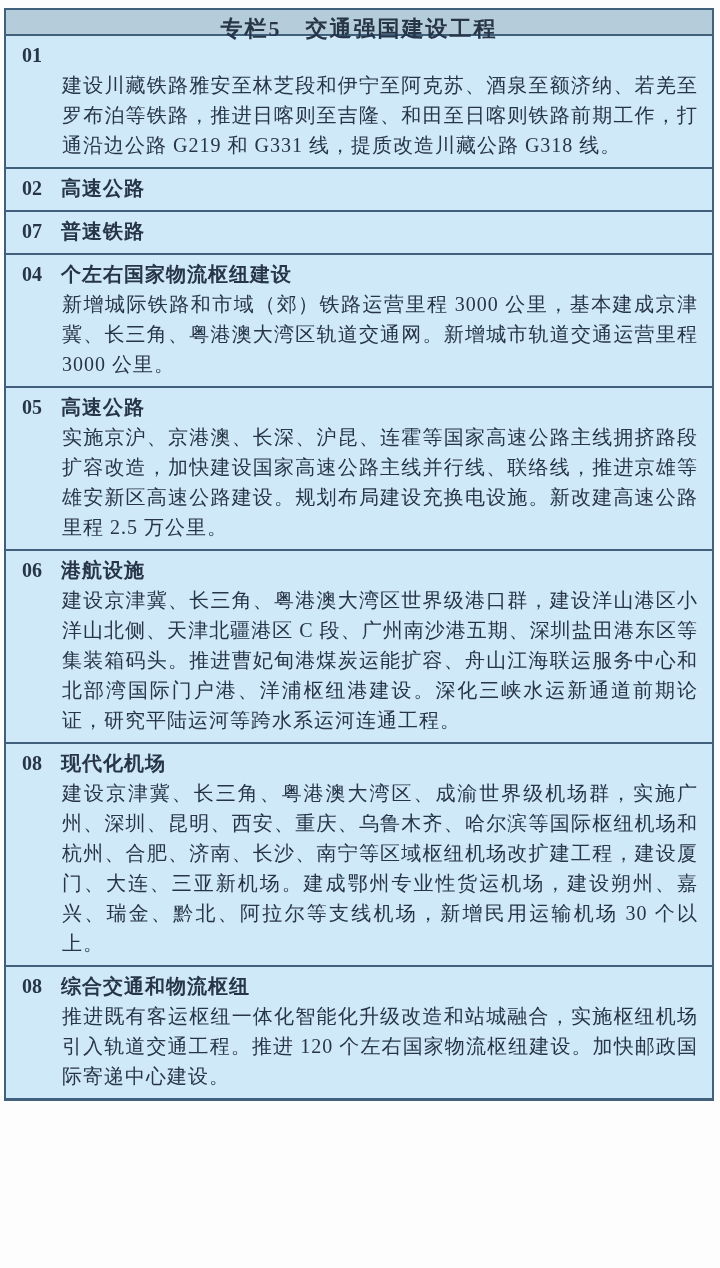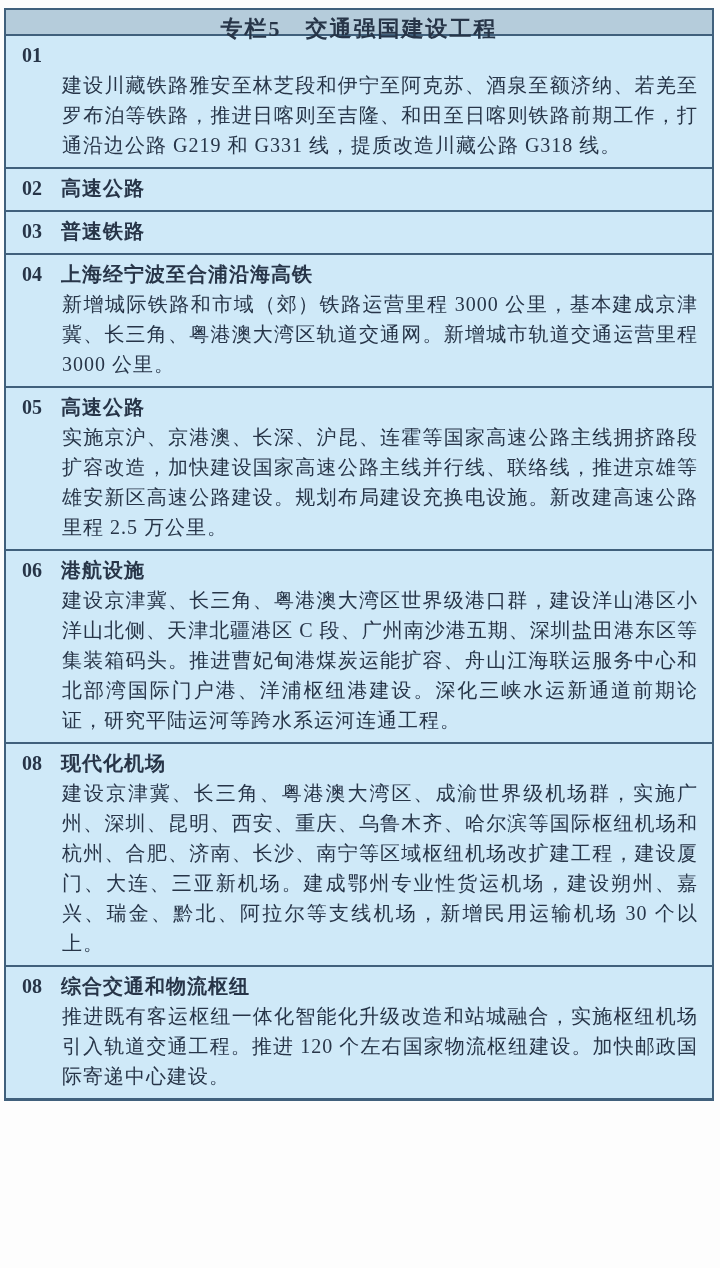--- a/index.html
+++ b/index.html
@@ -68,29 +68,29 @@
 
   <div class="row">
     <div class="row-head">
       <span class="num">02</span>
       <span class="row-title">高速公路</span>
     </div>
   </div>
 
   <div class="row">
     <div class="row-head">
-      <span class="num">03</span>
+      <span class="num">07</span>
       <span class="row-title">普速铁路</span>
     </div>
   </div>
 
   <div class="row">
     <div class="row-head">
       <span class="num">04</span>
-      <span class="row-title">上海经宁波至合浦沿海高铁</span>
+      <span class="row-title">个左右国家物流枢纽建设</span>
     </div>
     <p class="row-body">新增城际铁路和市域（郊）铁路运营里程 3000 公里，基本建成京津冀、长三角、粤港澳大湾区轨道交通网。新增城市轨道交通运营里程 3000 公里。</p>
   </div>
 
   <div class="row">
     <div class="row-head">
       <span class="num">05</span>
       <span class="row-title">高速公路</span>
     </div>
     <p class="row-body">实施京沪、京港澳、长深、沪昆、连霍等国家高速公路主线拥挤路段扩容改造，加快建设国家高速公路主线并行线、联络线，推进京雄等雄安新区高速公路建设。规划布局建设充换电设施。新改建高速公路里程 2.5 万公里。</p>

